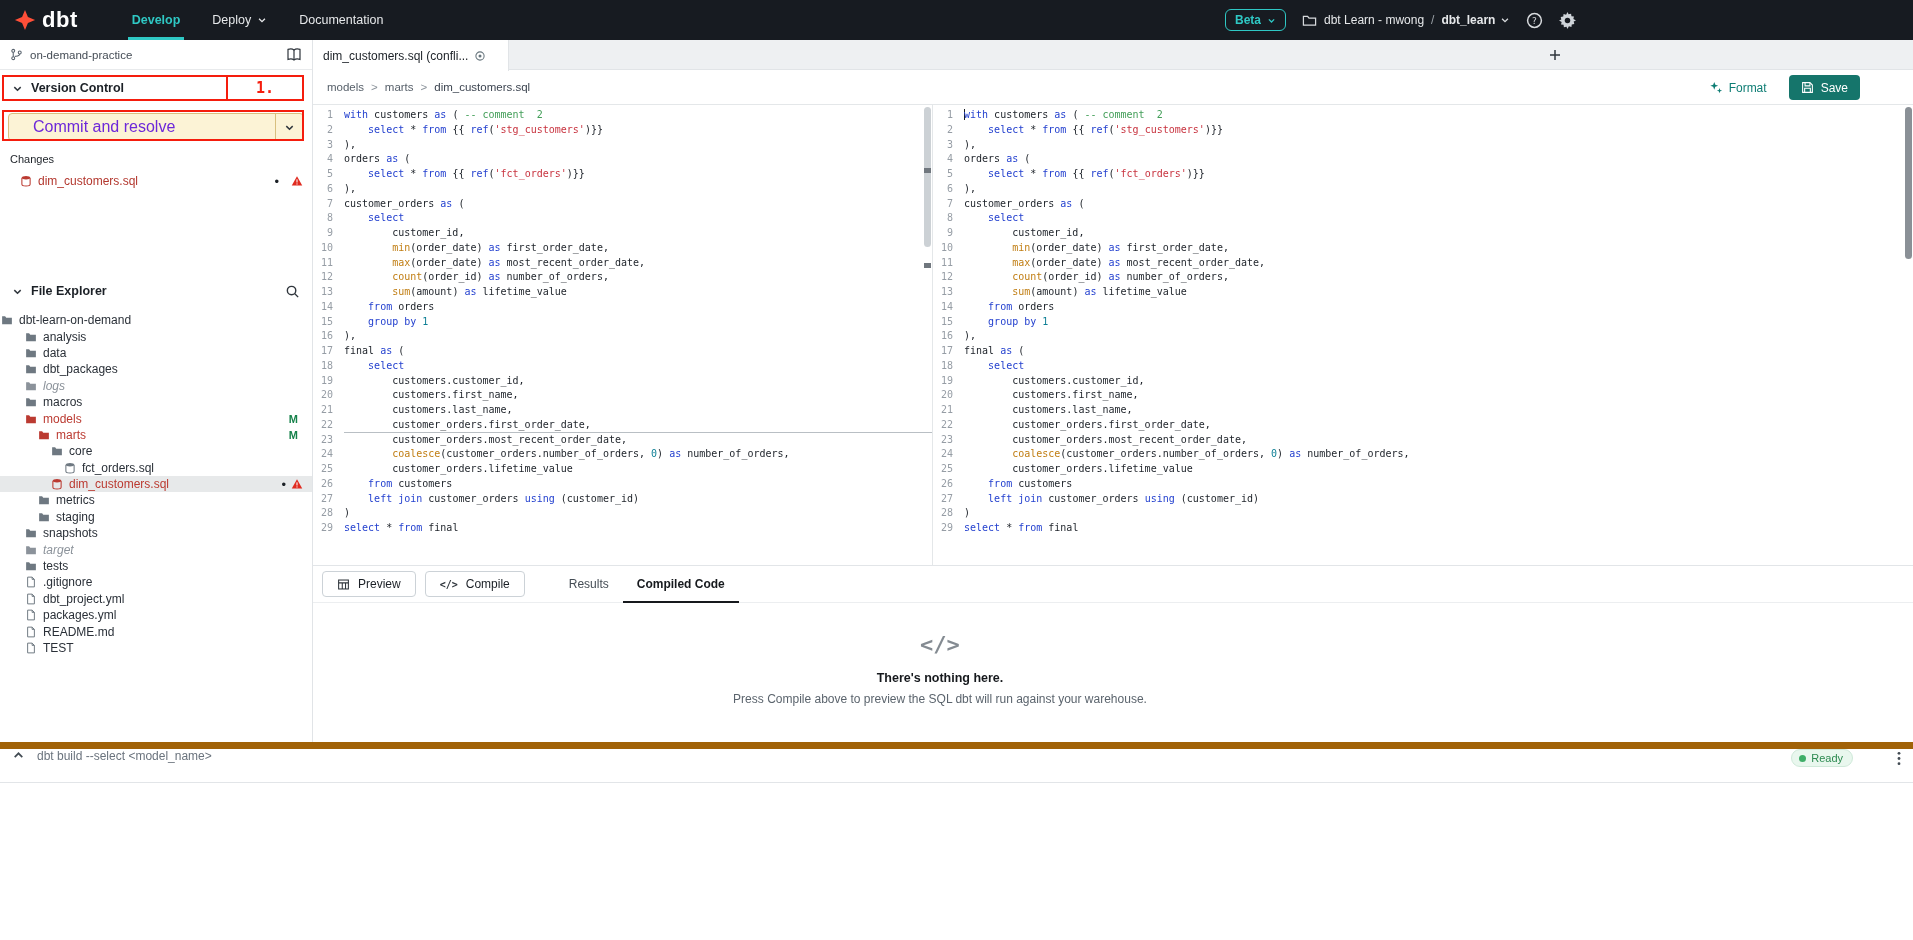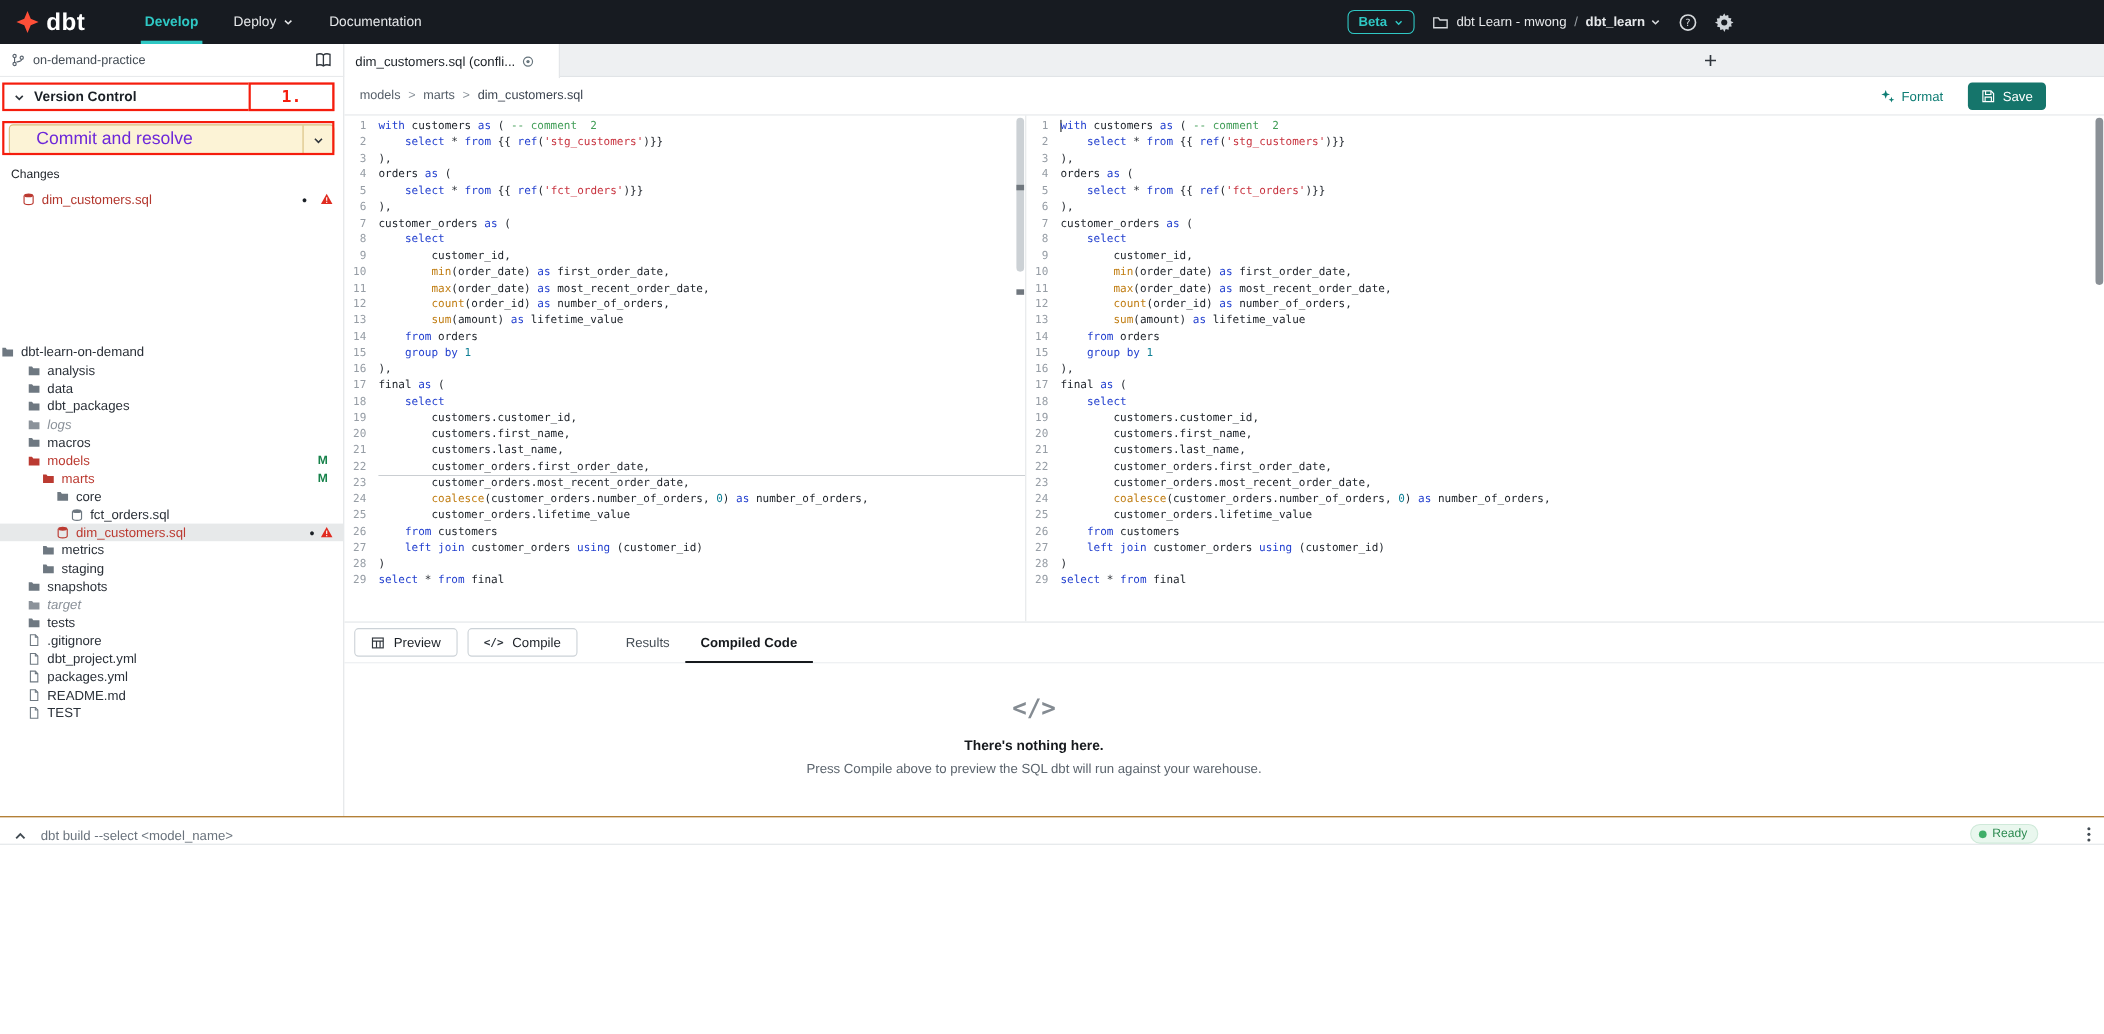--- a/index.html
+++ b/index.html
@@ -109,22 +109,22 @@
   .bp-tabs { display:flex; height:37px; margin-left:30px; }
   .bp-tab { height:37px; display:flex; align-items:center; padding:0 14px; font-size:12px; color:#454d55; cursor:pointer; }
   .bp-tab.active { color:#16191d; font-weight:bold; box-shadow: inset 0 -2px 0 #16191d; }
   .compile-glyph { font-family:"DejaVu Sans Mono", monospace; font-weight:bold; font-size:10px; color:#30363d; }
   .empty { position:absolute; top:66px; left:627px; transform:translateX(-50%); text-align:center; }
   .empty-icon { font-family:"DejaVu Sans Mono", monospace; font-weight:bold; font-size:22px; color:#848b92; line-height:26px; }
   .empty-title { margin-top:13px; font-size:12.5px; font-weight:bold; color:#16191d; }
   .empty-sub { margin-top:7px; font-size:12px; color:#5b646d; }
 
   
-  .cmdbar { position:absolute; top:742px; left:0; width:1913px; height:26px; background:#fff; border-top:1px solid #a16207; border-bottom:1px solid #e2e5e8;
-    display:flex; align-items:flex-end; padding:0 12px; z-index:10; }
+  .cmdbar { position:absolute; top:742px; left:0; width:1913px; height:41px; background:#fff; border-top:7px solid #a16207; border-bottom:1px solid #e2e5e8;
+    display:flex; align-items:flex-start; padding:0 12px; z-index:10; }
   .cmd-text { margin-left:12px; font-size:12px; color:#6a737d; }
   .cmd-right { margin-left:auto; display:flex; align-items:center; }
   .ready-pill { display:flex; align-items:center; gap:5px; height:18px; background:#e9f7ee; border:1px solid #cfe9d9; border-radius:9px; padding:0 9px 0 7px; margin-right:44px; }
   .ready-dot { width:7px; height:7px; border-radius:50%; background:#3fae68; }
   .ready-text { font-size:11px; color:#2c8a50; }
 </style>
 </head>
 <body>
 
 <header class="topnav">
@@ -244,20 +244,34 @@
         <span class="ticon" style="margin-left: 6px;">
           <svg viewBox="0 0 16 16">
             <path d="M8 1.5 15 14H1z" fill="#e02b20"></path>
             <rect x="7.3" y="5.8" width="1.4" height="4.2" fill="#fff"></rect>
             <rect x="7.3" y="11.2" width="1.4" height="1.5" fill="#fff"></rect>
           </svg>
         </span>
       </div>
     </div>
 
+  <div class="fe-header">
+    <span>
+        <svg width="11" height="11" viewBox="0 0 12 12" fill="none" stroke="#30363d" stroke-width="1.6">
+          <path d="M2.5 4.5L6 8l3.5-3.5"></path>
+        </svg>
+      </span>
+    <span class="section-title">File Explorer</span>
+    <span class="fe-search">
+        <svg width="15" height="15" viewBox="0 0 16 16" fill="none" stroke="#30363d" stroke-width="1.5">
+          <circle cx="7" cy="7" r="4.5"></circle>
+          <path d="M10.5 10.5L14 14"></path>
+        </svg>
+      </span>
+  </div>
 
   <div class="file-tree" id="file-tree">
       <div class="tree-row" style="padding-left: 1px;">
         <span class="ticon">
           <svg viewBox="0 0 16 16">
             <path d="M1.5 3h4l1.5 2h7.5v8.5h-13z" fill="#6e7881"></path>
           </svg>
         </span>
         <span class="tree-label">dbt-learn-on-demand</span>
       </div>

